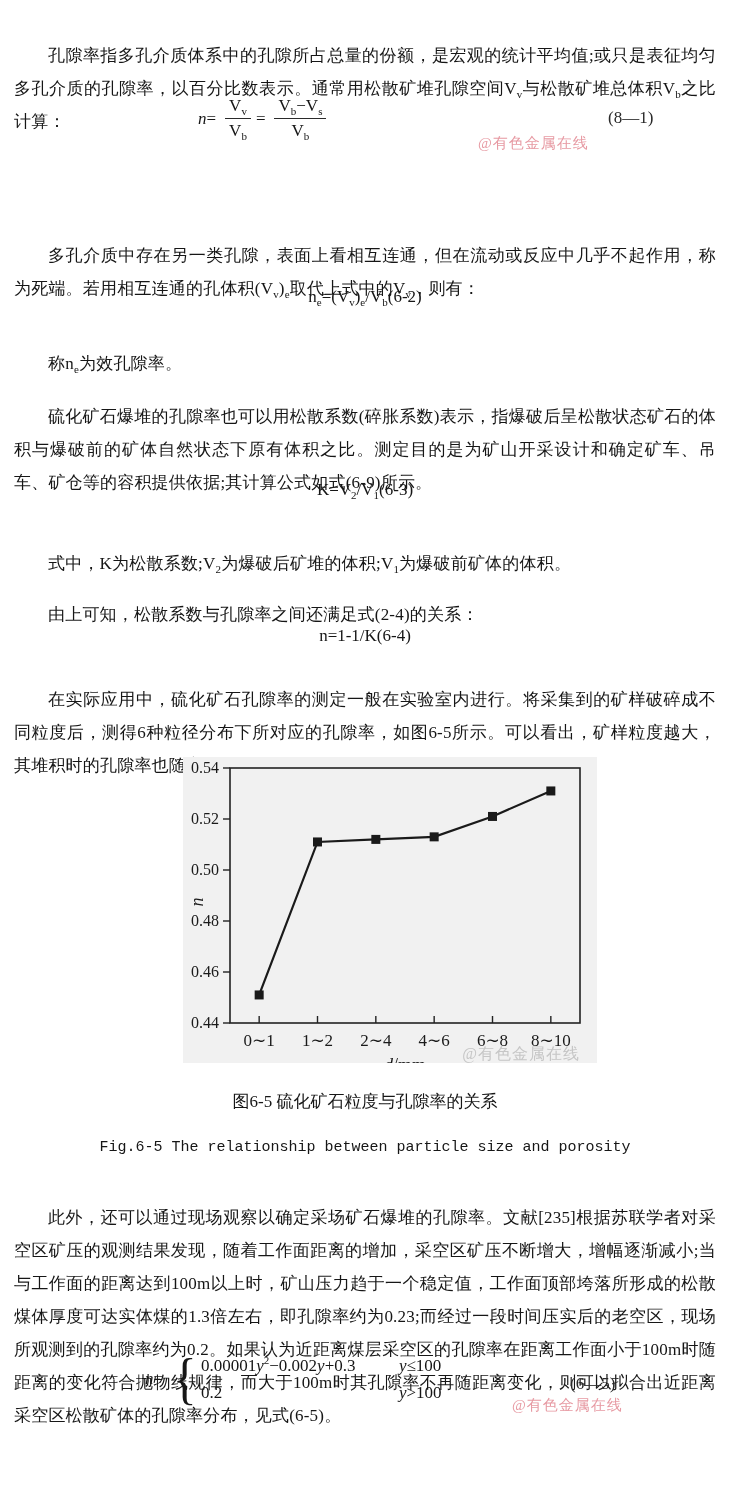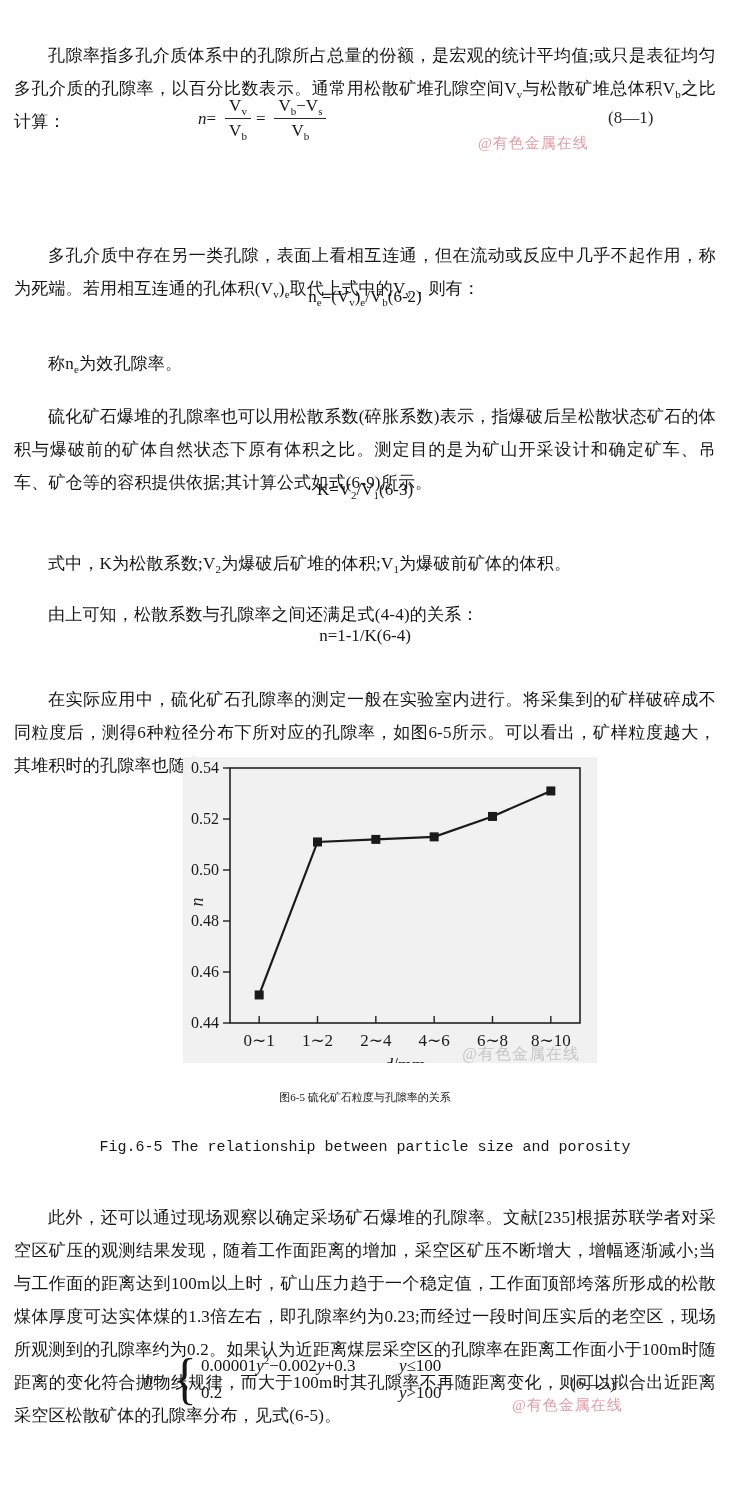--- a/index.html
+++ b/index.html
@@ -11,21 +11,21 @@
   .para sup,.formula sup{font-size:11px;line-height:0;}
   .formula{position:absolute;left:0;width:730px;font-size:17px;}
   .formula-center{text-align:center;}
   .frac{display:inline-block;vertical-align:middle;text-align:center;margin:0 5px;}
   .frac .num{display:block;padding:0 4px 2px;}
   .frac .den{display:block;border-top:1.6px solid #2a2a2a;padding:2px 4px 0;}
   .eq-lhs{display:inline-block;vertical-align:middle;margin-right:4px;}
   .eq-label{position:absolute;font-size:17px;color:#2a2a2a;}
   .wm-pink{position:absolute;font-size:15px;letter-spacing:1px;}
   .caption{position:absolute;left:0;width:730px;text-align:center;}
-  .caption-cn{font-size:11px;}
+  .caption-cn{font-size:17px;}
   .caption-en{font-family:"Liberation Mono","DejaVu Sans Mono",monospace;font-size:15px;}
   .figure-box{position:absolute;left:183px;top:757px;width:414px;height:306px;background:#f1f1f1;}
   
   .piecewise{position:absolute;left:145px;top:0;display:flex;align-items:center;}
   .pw-brace{font-size:58px;font-weight:400;line-height:58px;margin:0 2px 0 4px;
             font-family:"Liberation Serif",serif;transform:scaleX(0.85);}
   .pw-rows{display:inline-block;}
   .pw-row{display:flex;height:27px;line-height:27px;font-size:17px;}
   .pw-expr{width:198px;text-align:left;}
   .pw-cond{text-align:center;}
@@ -52,21 +52,21 @@
   <div class="formula formula-center" style="top:287px;">n<sub>e</sub>=(V<sub>v</sub>)<sub>e</sub>/V<sub>b</sub>(6-2)</div>
 
   <p class="para" style="top:330px;">称n<sub>e</sub>为效孔隙率。</p>
 
   <p class="para" style="top:383px;">硫化矿石爆堆的孔隙率也可以用松散系数(碎胀系数)表示，指爆破后呈松散状态矿石的体积与爆破前的矿体自然状态下原有体积之比。测定目的是为矿山开采设计和确定矿车、吊车、矿仓等的容积提供依据;其计算公式如式(6-9)所示。</p>
 
   <div class="formula formula-center" style="top:480px;">K=V<sub>2</sub>/V<sub>1</sub>(6-3)</div>
 
   <p class="para" style="top:530px;">式中，K为松散系数;V<sub>2</sub>为爆破后矿堆的体积;V<sub>1</sub>为爆破前矿体的体积。</p>
 
-  <p class="para" style="top:581px;">由上可知，松散系数与孔隙率之间还满足式(4-4)的关系：</p>
+  <p class="para" style="top:581px;">由上可知，松散系数与孔隙率之间还满足式(2-4)的关系：</p>
 
   <div class="formula formula-center" style="top:626px;">n=1-1/K(6-4)</div>
 
   <p class="para" style="top:666px;">在实际应用中，硫化矿石孔隙率的测定一般在实验室内进行。将采集到的矿样破碎成不同粒度后，测得6种粒径分布下所对应的孔隙率，如图6-5所示。可以看出，矿样粒度越大，其堆积时的孔隙率也随之增大。</p>
 
   <div class="figure-box">
     <svg id="chart-svg" width="414" height="306" viewBox="0 0 414 306">
         <rect x="47" y="11" width="350" height="255" fill="none" stroke="#222" stroke-width="1.6"></rect>
         <line x1="40" y1="266" x2="47" y2="266" stroke="#222" stroke-width="1.4"></line>
         <text x="36" y="271" text-anchor="end" font-size="16" font-family="Liberation Serif, serif" fill="#1a1a1a">0.44</text>

